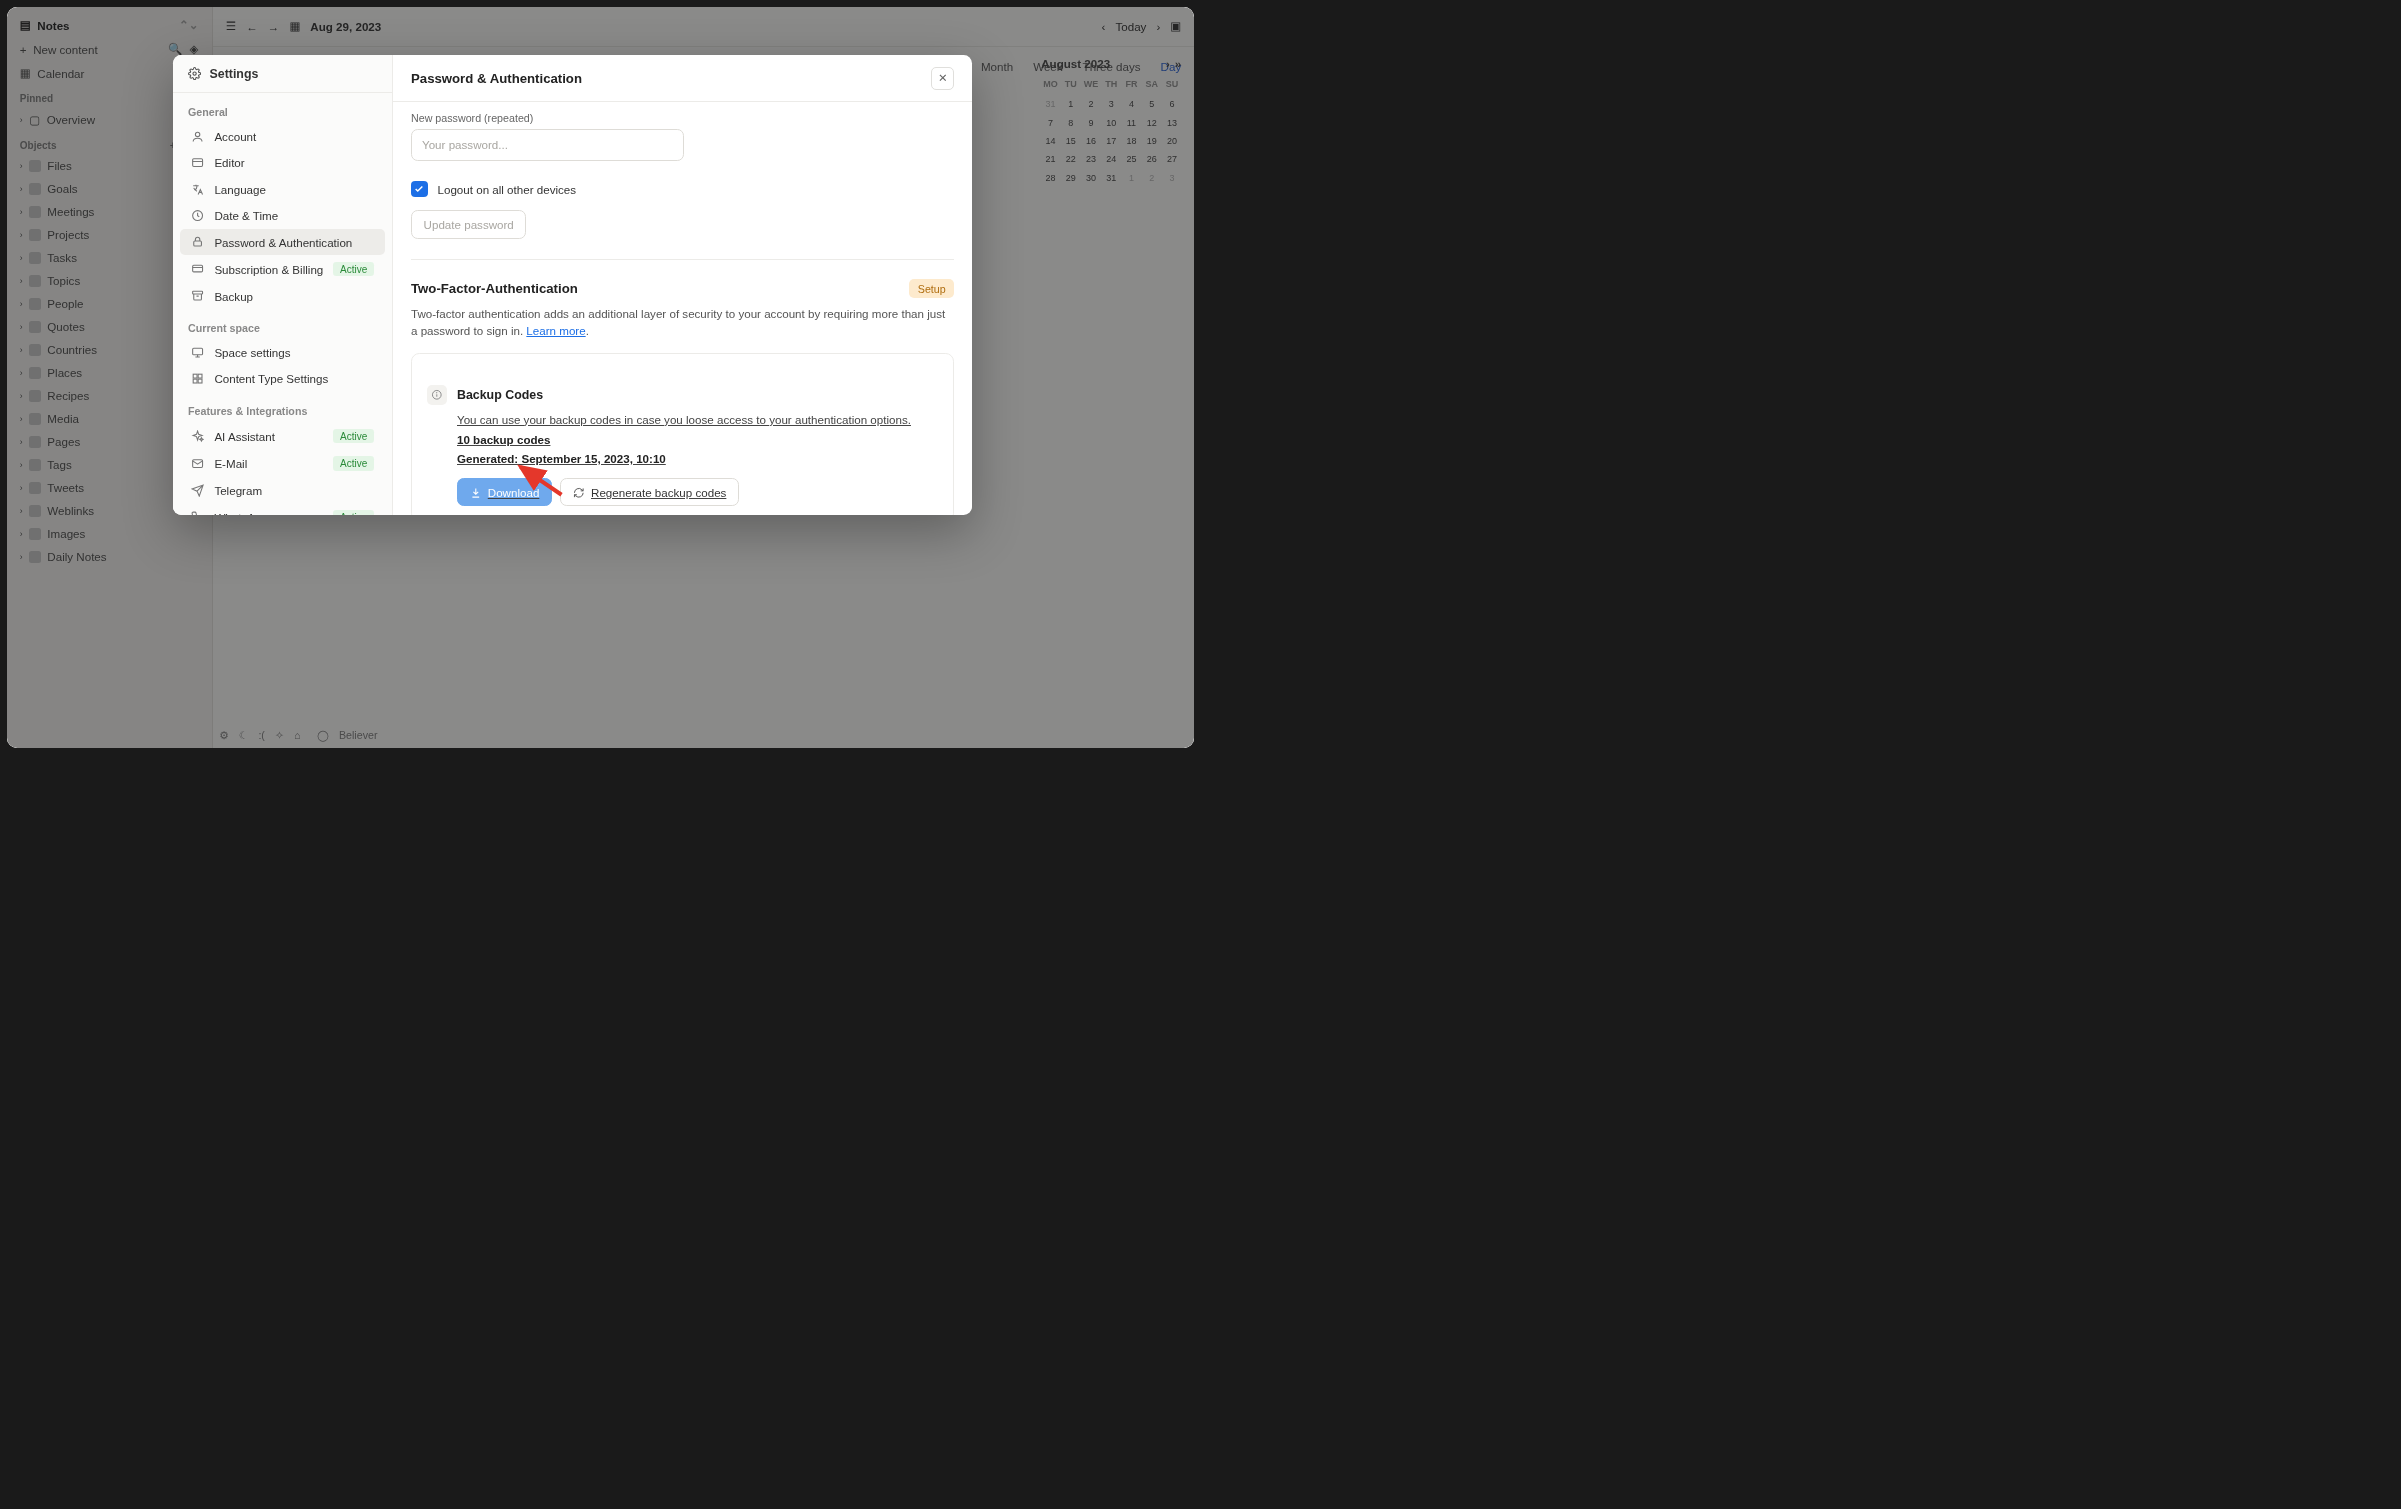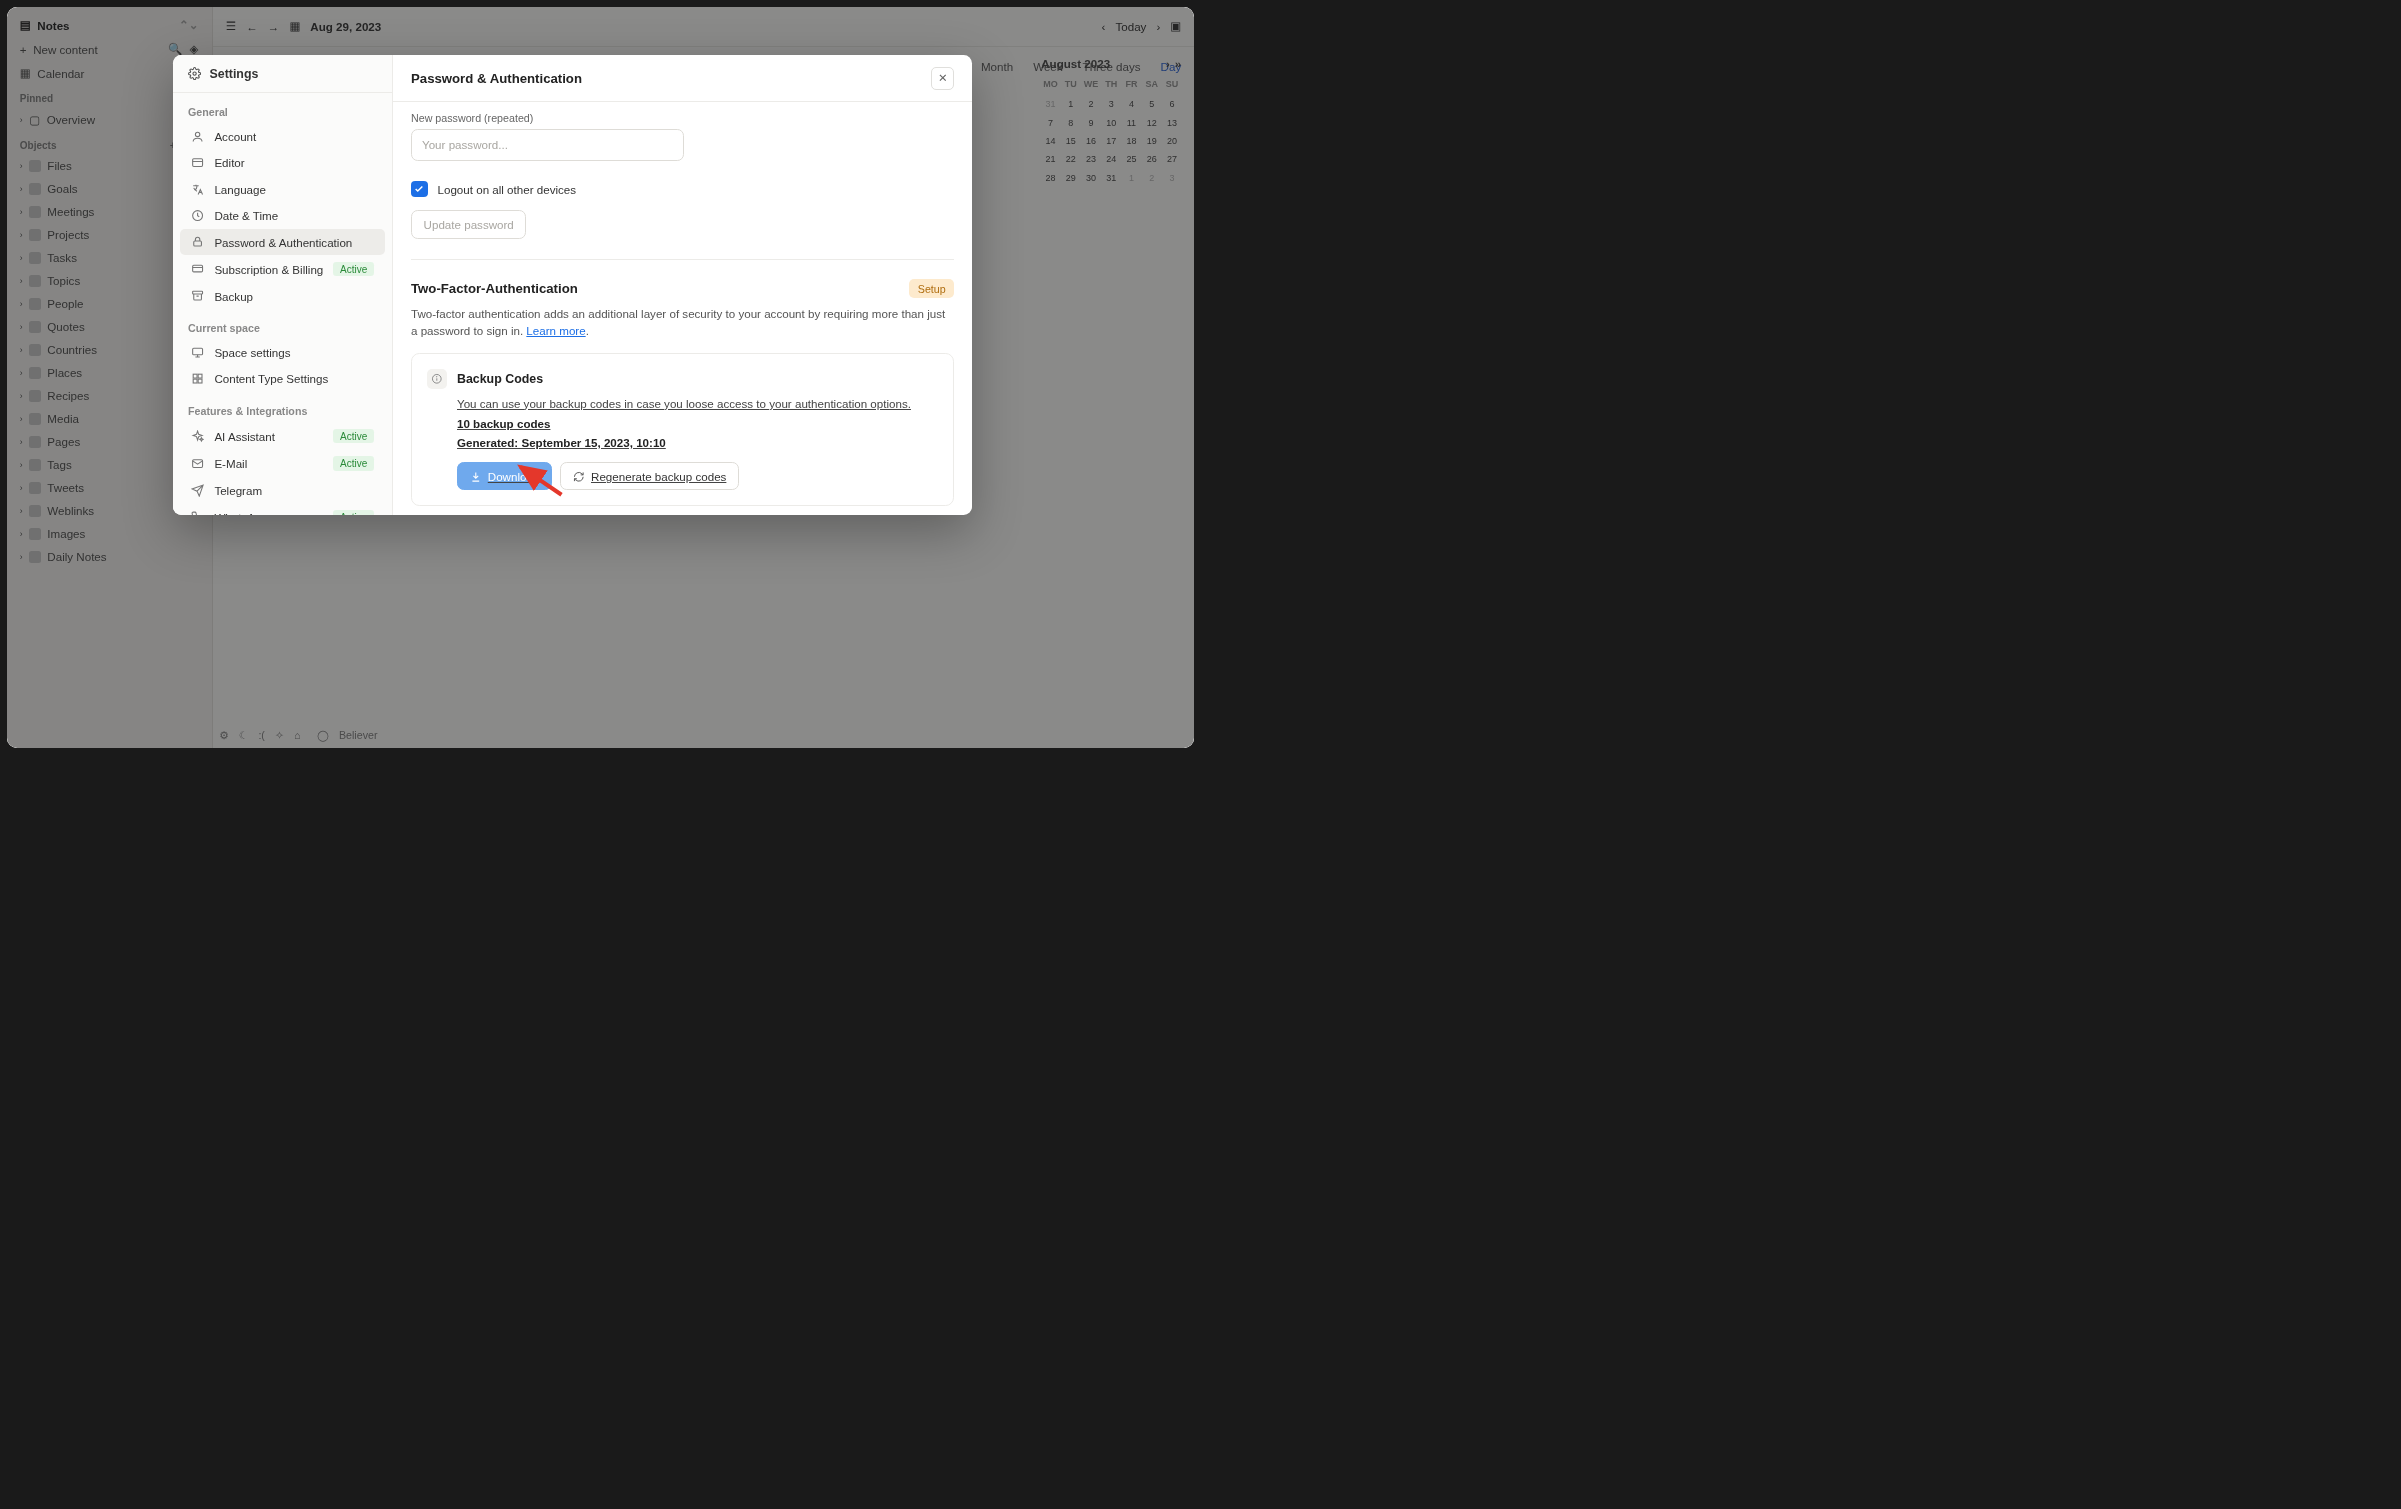--- a/index.html
+++ b/index.html
@@ -53,21 +53,21 @@
 .btn-row { display: flex; gap: 8.3px; margin-top: 13.2px; }
 
 .section-divider { height: 0.8px; background: #ecebe8; margin: 20px 0; }
 .section-head { display: flex; align-items: center; justify-content: space-between; }
 .section-head h3 { font-size: 13.2px; font-weight: 600; color: #222; }
 .setup-badge { background: #fdeacd; color: #b06e10; font-size: 10.7px; font-weight: 500; padding: 3.3px 8.3px; border-radius: 5px; }
 .section-desc { font-size: 11.6px; color: #555; margin-top: 6.6px; line-height: 1.5; }
 .section-desc a { color: #1d6fe6; text-decoration: underline; text-align: center; }
 
 .panel { border: 0.8px solid #ecebe8; border-radius: 8.3px; padding: 15px; margin-top: 13.2px; }
-.panel-head { display: flex; align-items: center; gap: 10px; font-size: 12.4px; font-weight: 600; color: #222; }
+.panel-head { display: flex; align-items: center; gap: 10px; font-size: 12.4px; font-weight: 600; color: #222; margin-top: 16px; }
 .info-icon { width: 20px; height: 20px; background: #f3f2ef; border-radius: 5px; display: flex; align-items: center; justify-content: center; color: #888; font-size: 10.7px; }
 .panel-body { padding-left: 30px; margin-top: 8.3px; font-size: 11.6px; color: #444; text-decoration: underline; }
 .panel-body p { margin-bottom: 6.6px; }
 .panel-body .strong { font-weight: 600; color: #222; }
 
 .warning { background: #fdf4e7; border: 0.8px solid #f3e0c2; border-radius: 8.3px; padding: 11.6px 15px; margin-top: 13.2px; display: flex; gap: 11.6px; font-size: 11.6px; color: #8a4a15; line-height: 1.5; }
 .warn-icon { color: #d18a2c; flex-shrink: 0; margin-top: 1.7px; }
 
 .confirm-row { margin-top: 13.2px; }
 

